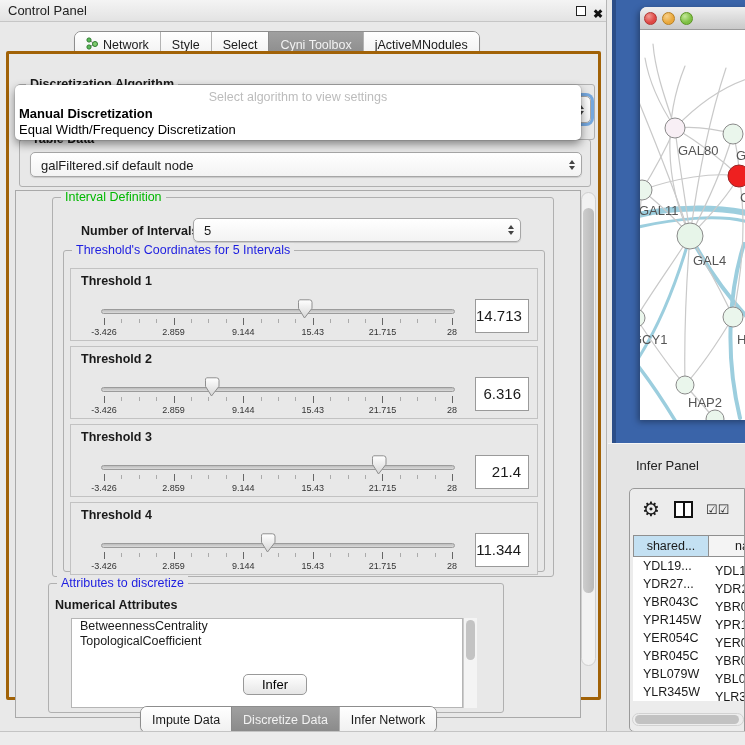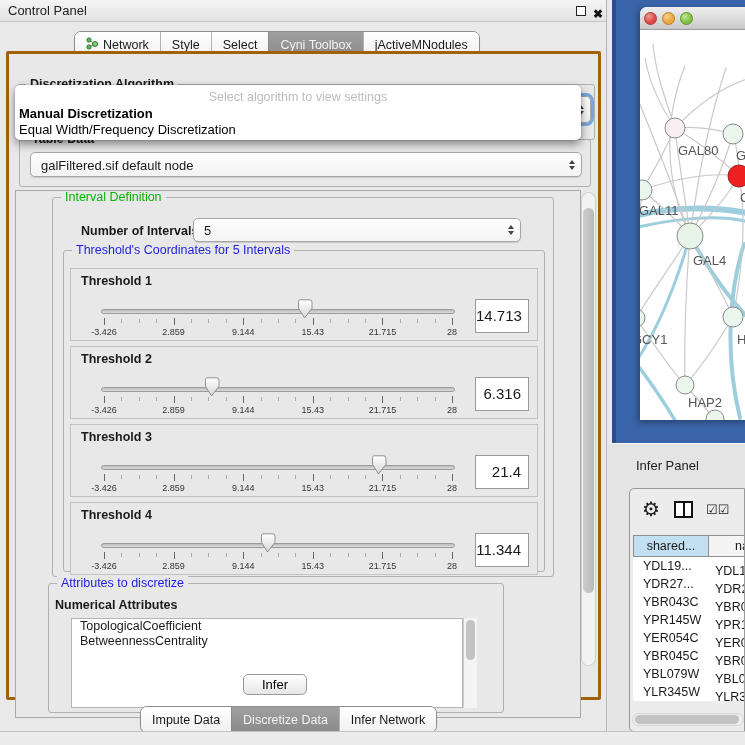--- a/index.html
+++ b/index.html
@@ -400,22 +400,22 @@
                   <div class="th-field">11.344</div>
                 </div>
               </div>
           </div>
         </div>
 
         <div class="group" style="left:32px; top:392px; width:456px; height:130px;">
           <span class="legend blue">Attributes to discretize</span>
           <span style="position:absolute; left:6px; top:14px; font-size:12.5px; font-weight:bold;">Numerical Attributes</span>
           <div id="attr-list" style="left:22px; top:34px; width:392px; height:90px;">
+              <div class="attr-item">BetweennessCentrality</div>
               <div class="attr-item">TopologicalCoefficient</div>
-              <div class="attr-item">BetweennessCentrality</div>
             </div>
           <div id="attr-scroll" style="left:414px; top:34px; width:14px; height:90px;">
               <div class="thumb"></div>
             </div>
         </div>
       </div>
 
       <div id="main-vscroll" class="vscroll">
           <div class="thumb"></div>
         </div>

